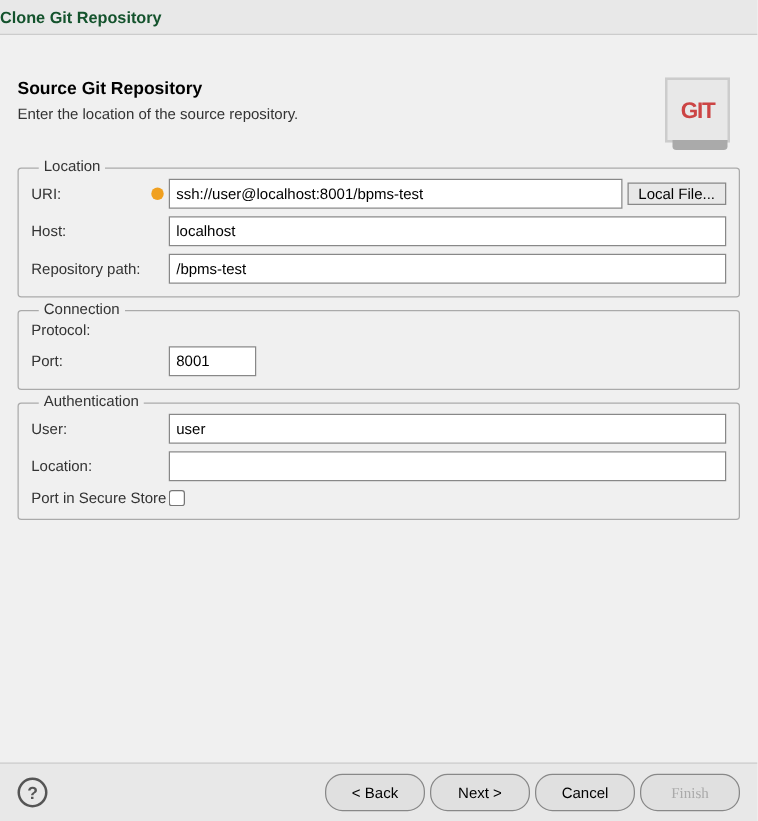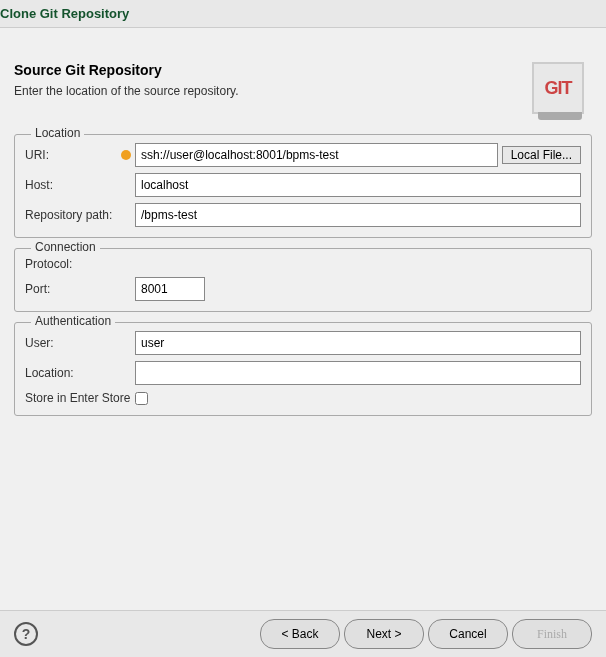--- a/index.html
+++ b/index.html
@@ -317,21 +317,21 @@
       <div class="form-label">User:</div>
       <input type="text" class="user-input" value="user" style="">
     </div>
 
     <div class="form-row">
       <div class="form-label">Location:</div>
       <input type="password" class="password-input" value="" style="">
     </div>
 
     <div class="form-row store-row">
-      <div class="form-label">Store in Enter Store</div>
+      <div class="form-label">Port in Secure Store</div>
       <input type="checkbox" style="">
     </div>
   </div>
 
   <div class="spacer"></div>
 </div>
 
 <div class="footer">
   <button class="help-btn">
     <span>?</span>

